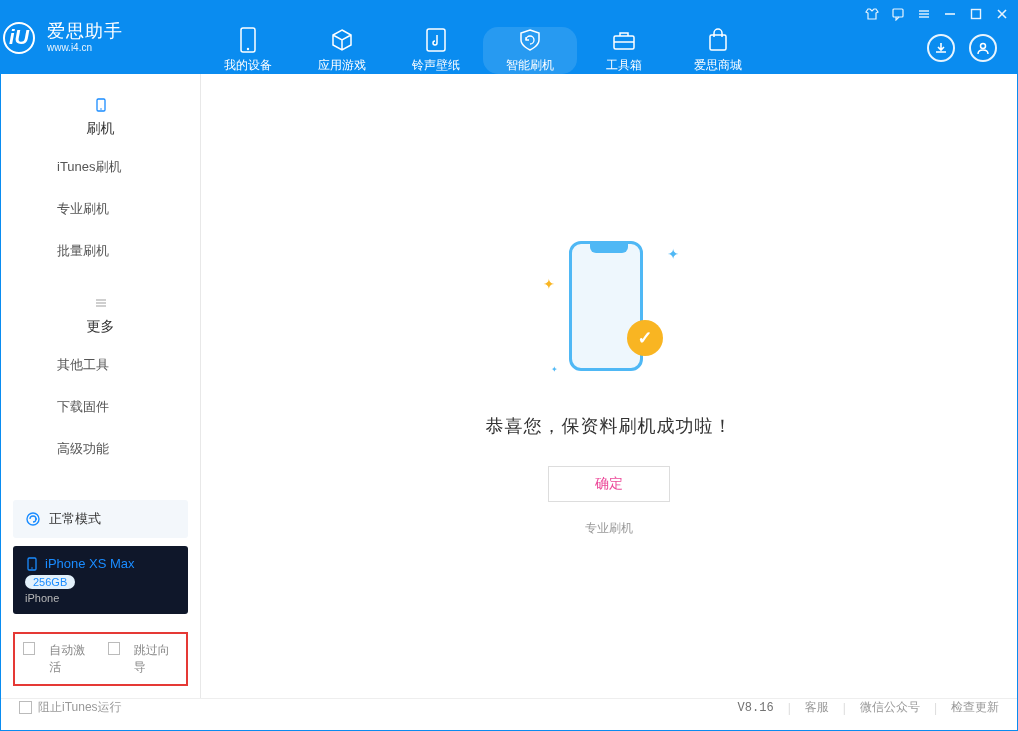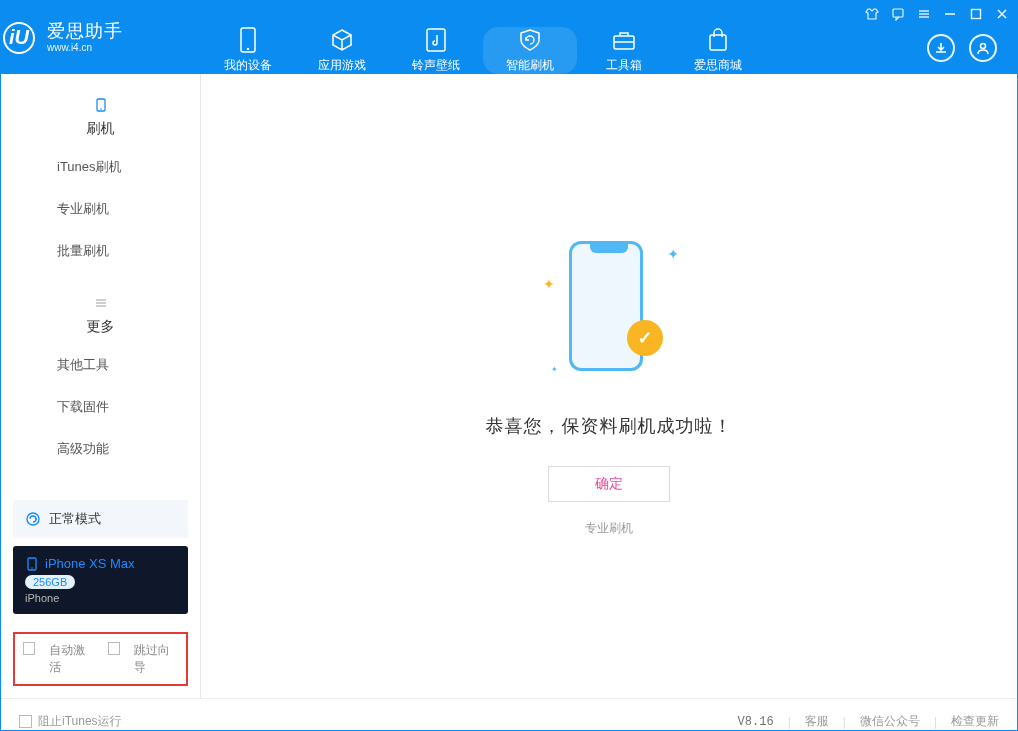--- a/index.html
+++ b/index.html
@@ -41,21 +41,21 @@
 .phone::before { content: ""; position: absolute; top: -3px; left: 18px; width: 38px; height: 12px; background: #4fb8f5; border-radius: 0 0 6px 6px; }
 .badge { position: absolute; right: 6px; bottom: 30px; width: 36px; height: 36px; background: #f9b522; border-radius: 50%; display: flex; align-items: center; justify-content: center; color: white; font-size: 18px; font-weight: bold; }
 .spark { position: absolute; font-size: 14px; }
 .s1 { left: -6px; top: 40px; color: #f9b522; }
 .s2 { right: -10px; top: 10px; color: #4fb8f5; }
 .s3 { left: 2px; bottom: 12px; color: #4fb8f5; font-size: 8px; }
 .success-msg { font-size: 18px; color: #333; margin-bottom: 28px; letter-spacing: 1px; }
 .ok-btn { padding: 8px 46px; border: 1px solid #ddd; background: #fff; font-size: 14px; color: #ec4899; cursor: pointer; margin-bottom: 18px; }
 .view-log { font-size: 12px; color: #999; cursor: pointer; }
 
-.footer { height: 32px; border-top: 1px solid #eee; display: flex; align-items: flex-end; padding: 0 18px; font-size: 12px; color: #999; gap: 8px; }
+.footer { height: 32px; border-top: 1px solid #eee; display: flex; align-items: flex-start; padding: 0 18px; font-size: 12px; color: #999; gap: 8px; }
 .footer .f-left { flex: 1; display: flex; align-items: center; gap: 6px; }
 .footer .f-right { display: flex; align-items: center; gap: 14px; }
 .footer .sep { color: #ddd; }
 .footer a { color: #999; cursor: pointer; }
 .ver { color: #737373; font-family: Liberation Mono, monospace; }
 
 .icon-svg { display: block; }
 .sb-mini-icon { width: 14px; height: 14px; }
 </style>
 </head>

